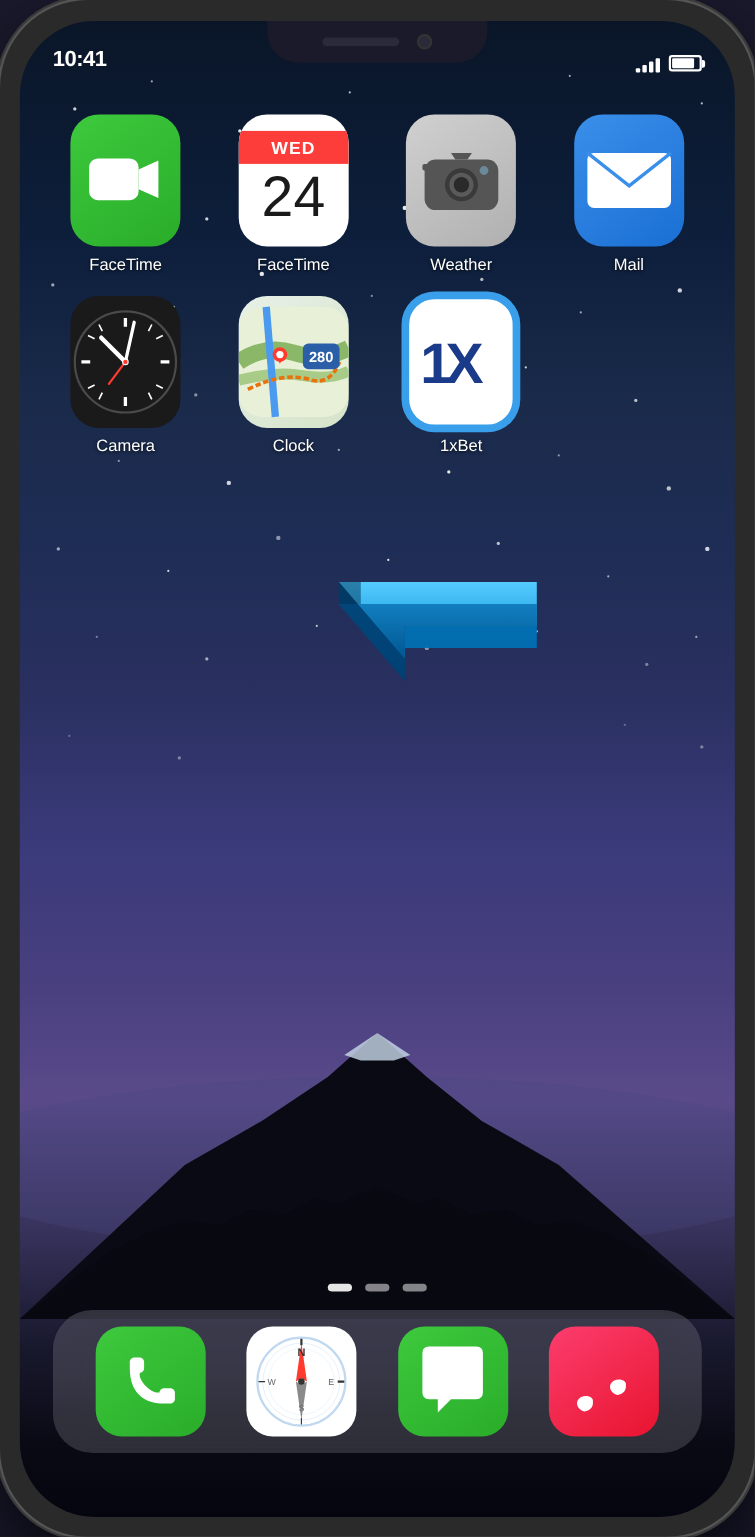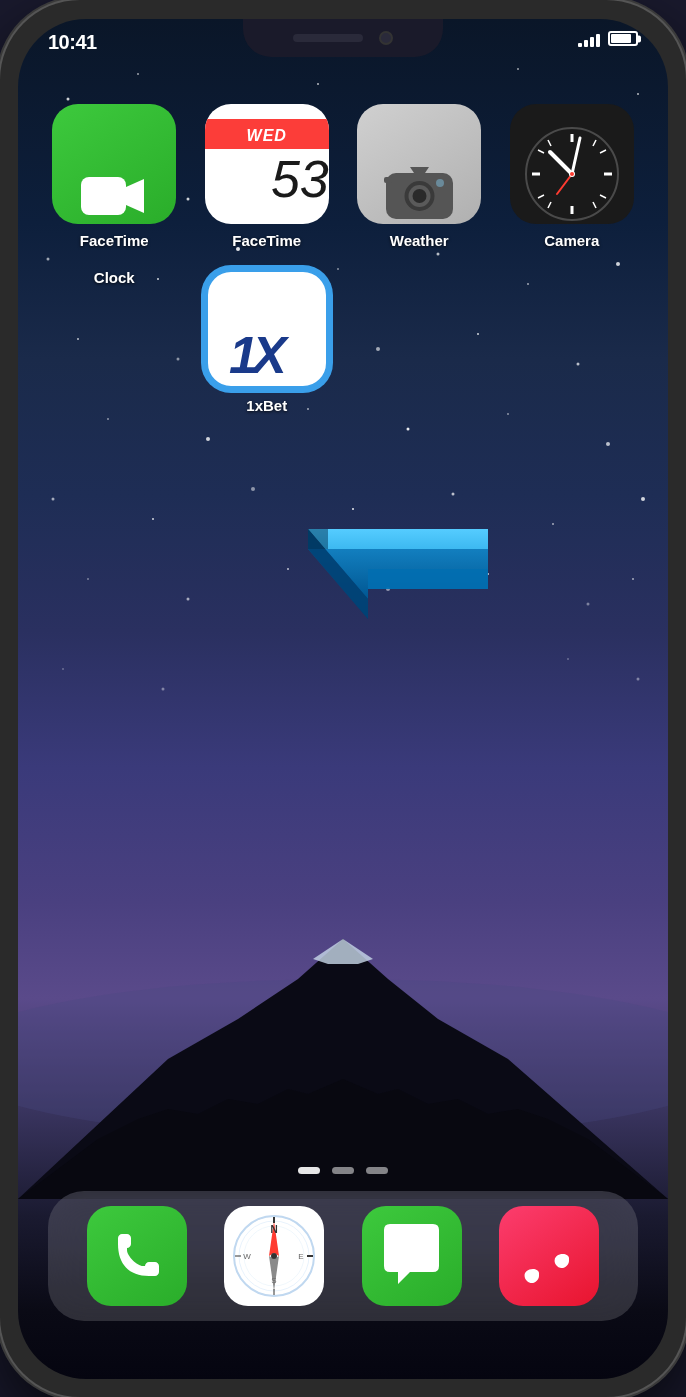--- a/index.html
+++ b/index.html
@@ -126,21 +126,21 @@
 
     
     .status-bar {
       position: absolute;
       top: 12px;
       left: 30px;
       right: 30px;
       height: 35px;
       display: flex;
       justify-content: space-between;
-      align-items: flex-start;
+      align-items: flex-end;
       z-index: 101;
     }
 
     .status-time {
       color: white;
       font-size: 20px;
       font-weight: 700;
       letter-spacing: -0.5px;
     }
 
@@ -204,35 +204,34 @@
 
     .app-item {
       display: flex;
       flex-direction: column;
       align-items: center;
       gap: 8px;
       cursor: pointer;
     }
 
     .app-icon {
-      width: 124px;
+      width: 100px;
       height: 120px;
       border-radius: 26px;
       display: flex;
-      align-items: flex-end;
+      align-items: center;
       justify-content: center;
       position: relative;
       overflow: hidden;
-      font-style: italic;
     }
 
     .app-label {
       color: white;
       font-size: 15px;
-      font-weight: 700;
+      font-weight: 400;
       text-shadow: 0 1px 3px rgba(0,0,0,0.8);
     }
 
     
     .icon-facetime {
       background: linear-gradient(145deg, #3dc93d, #2aad2a);
     }
 
     
     .icon-calendar {
@@ -476,41 +475,50 @@
             <rect x="2" y="8" width="45" height="38" rx="8" fill="white"></rect>
             <polygon points="47,18 65,10 65,44 47,36" fill="white"></polygon>
           </svg>
         </div>
         <span class="app-label">FaceTime</span>
       </div>
 
       <div class="app-item">
         <div class="app-icon icon-calendar" style="flex-direction:column; gap:0; padding:0;">
           <div class="calendar-header">WED</div>
-          <div class="calendar-date">53</div>
+          <div class="calendar-date">24</div>
         </div>
         <span class="app-label">FaceTime</span>
       </div>
 
 
       <div class="app-item">
         <div class="app-icon icon-camera">
           <svg width="75" height="65" viewBox="0 0 75 65">
             <rect x="4" y="14" width="67" height="46" rx="10" fill="#555"></rect>
             <path d="M28 8 L32 14 L43 14 L47 8 Z" fill="#555"></path>
             <rect x="2" y="18" width="8" height="6" rx="2" fill="#555"></rect>
             <circle cx="37.5" cy="37" r="15" fill="#3a3a3a"></circle>
             <circle cx="37.5" cy="37" r="11" fill="#5a5a5a"></circle>
             <circle cx="37.5" cy="37" r="7" fill="#2a2a2a"></circle>
             <circle cx="58" cy="24" r="4" fill="#6a8a9a"></circle>
           </svg>
         </div>
         <span class="app-label">Weather</span>
       </div>
 
+      <div class="app-item">
+        <div class="app-icon icon-mail">
+          <svg width="80" height="60" viewBox="0 0 80 60">
+            <rect x="2" y="5" width="76" height="50" rx="6" fill="white"></rect>
+            <polyline points="2,5 40,35 78,5" fill="none" stroke="#3a8fea" stroke-width="3"></polyline>
+          </svg>
+        </div>
+        <span class="app-label">Mail</span>
+      </div>
 
       <div class="app-item">
         <div class="app-icon icon-clock" style="background:#1a1a1a;">
           <svg width="100" height="100" viewBox="0 0 100 100">
 
             <circle cx="50" cy="50" r="46" fill="#1a1a1a" stroke="#4a4a4a" stroke-width="2"></circle>
 
             <line x1="50" y1="10" x2="50" y2="18" stroke="white" stroke-width="3"></line>
             <line x1="50" y1="82" x2="50" y2="90" stroke="white" stroke-width="3"></line>
             <line x1="10" y1="50" x2="18" y2="50" stroke="white" stroke-width="3"></line>
@@ -531,20 +539,41 @@
 
             <line x1="50" y1="50" x2="35" y2="70" stroke="#ff3b30" stroke-width="2" stroke-linecap="round"></line>
             <circle cx="50" cy="50" r="3" fill="white"></circle>
             <circle cx="50" cy="50" r="2" fill="#ff3b30"></circle>
           </svg>
         </div>
         <span class="app-label">Camera</span>
       </div>
 
       <div class="app-item">
+        <div class="app-icon icon-maps">
+          <svg width="120" height="120" viewBox="0 0 120 120">
+
+            <rect width="120" height="120" fill="#e8f0d8" rx="26"></rect>
+
+            <path d="M0 60 Q30 40 60 50 Q90 60 120 45" fill="none" stroke="#8ab868" stroke-width="18"></path>
+            <path d="M0 80 Q40 70 70 75 Q100 80 120 70" fill="none" stroke="#a8cc88" stroke-width="12"></path>
+
+            <path d="M30 0 L40 120" fill="none" stroke="#4a9af0" stroke-width="8"></path>
+
+            <path d="M10 90 Q50 70 80 80 Q100 85 110 60" fill="none" stroke="#e8720c" stroke-width="4" stroke-dasharray="6,3"></path>
+
+            <rect x="70" y="40" width="40" height="28" rx="6" fill="#2a5fa8"></rect>
+            <path d="M70 46 Q90 38 110 46" fill="#2a5fa8"></path>
+            <text x="90" y="60" text-anchor="middle" fill="white" font-size="16" font-weight="bold" font-family="Arial">280</text>
+
+            <circle cx="45" cy="52" r="8" fill="#ff3b30"></circle>
+            <polygon points="45,62 40,52 50,52" fill="#ff3b30"></polygon>
+            <circle cx="45" cy="52" r="4" fill="white"></circle>
+          </svg>
+        </div>
         <span class="app-label">Clock</span>
       </div>
 
 
       <div class="app-item">
         <div class="app-icon icon-1xbet selected">
           <svg width="85" height="65" viewBox="0 0 85 65">
 
             <text x="5" y="52" font-size="52" font-weight="900" font-family="Arial Black, sans-serif" fill="#1a3a8a">1</text>
 

